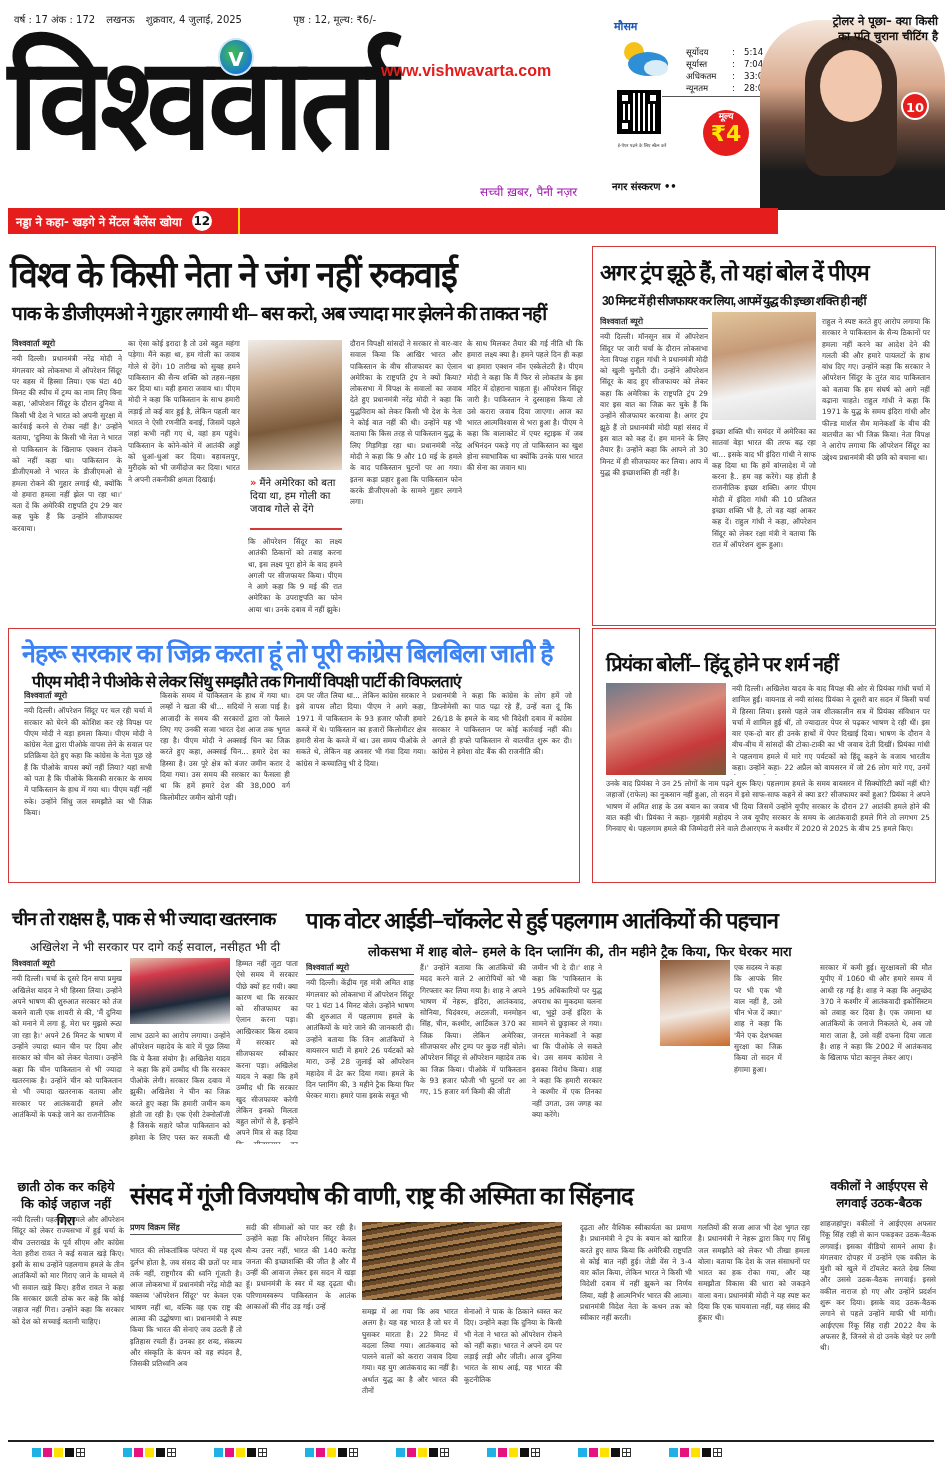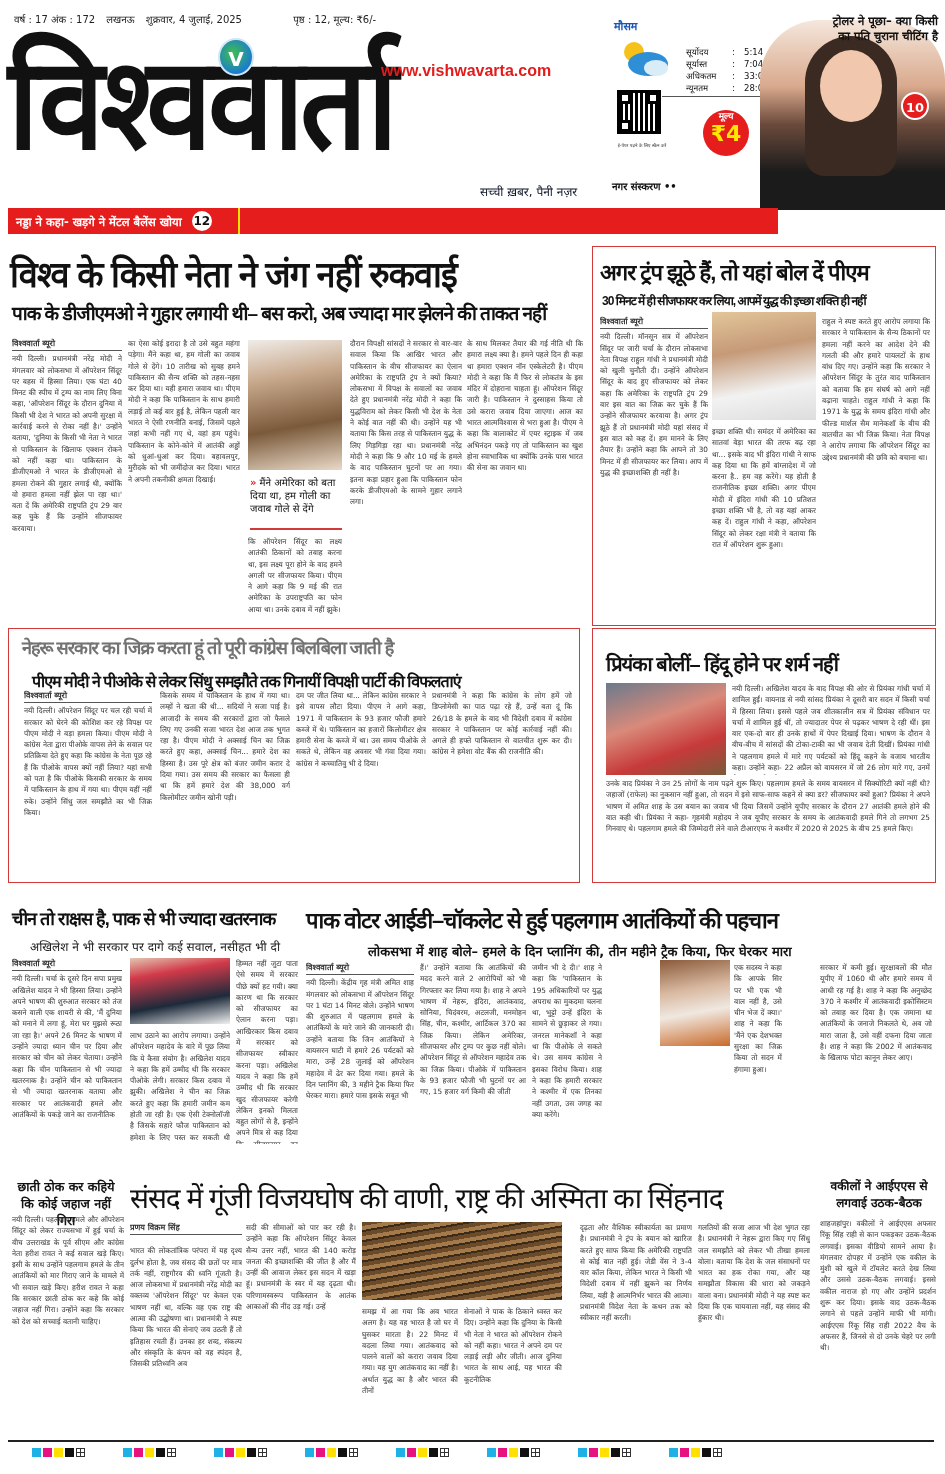--- a/index.html
+++ b/index.html
@@ -3,21 +3,21 @@
 <meta charset="utf-8">
 <style>
 *{box-sizing:border-box;margin:0;padding:0}
 body{width:945px;height:1474px;background:#fff;font-family:"DejaVu Sans","Liberation Sans",sans-serif;color:#111;position:relative;overflow:hidden}
 .abs{position:absolute}
 .meta{left:14px;top:12px;font-size:10px;color:#222;white-space:nowrap}
 .meta span{margin-right:8px}
 .masthead{left:8px;top:40px;font-family:"DejaVu Serif",serif;font-weight:900;font-size:118px;line-height:1;letter-spacing:-4px;color:#111;transform:scaleY(1.08);transform-origin:top left}
 .globe{left:218px;top:38px;width:36px;height:38px;border-radius:50%;background:radial-gradient(circle at 40% 40%,#3fbf4a,#1b7bd0 70%);color:#fff;font-weight:bold;font-size:20px;text-align:center;line-height:38px;border:2px solid #cfe6f7}
 .url{left:381px;top:62px;color:#e41b1b;font-weight:bold;font-size:16px;font-family:"Liberation Sans",sans-serif}
-.tagline{left:480px;top:183px;font-size:12px;color:#0f172a}
+.tagline{left:480px;top:183px;font-size:12px;color:#a21caf}
 .weather{left:614px;top:18px;width:148px}
 .weather .wt{color:#1a56b5;font-weight:bold;font-size:11px}
 .weather .cloud{position:absolute;left:2px;top:20px;width:54px;height:40px}
 .wx-rows{position:absolute;left:72px;top:28px;font-size:8.5px;line-height:12px}
 .wx-rows div{display:flex}
 .wx-rows .k{width:46px}
 .wx-rows .s{width:12px}
 .wline{position:absolute;left:22px;top:78px;width:126px;border-top:1px solid #555}
 .qr{left:617px;top:90px;width:44px;height:44px;background:
 repeating-linear-gradient(90deg,#000 0 3px,#fff 3px 5px),#000;border:3px solid #000;outline:1px solid #fff}
@@ -43,21 +43,21 @@
 .rbox{left:592px;top:246px;width:344px;height:380px}
 .rbox-hl{left:600px;top:256px;font-size:22px}
 .rbox-sub{left:602px;top:292px;font-size:12px;font-weight:bold}
 .col{font-size:7.3px;line-height:11.3px;color:#333;text-align:justify;overflow:hidden}
 .byline{font-size:8px;font-weight:bold;border-bottom:1px solid #555;margin-bottom:2px;padding-bottom:1px}
 .photo{background:linear-gradient(160deg,#8a6a4c,#cbb39a 40%,#7a5a3c);overflow:hidden}
 .cap{font-size:10px;line-height:13px;color:#111}
 .cap .chev{color:#e51d1d;font-weight:bold;margin-right:3px}
 .capline{border-bottom:2px solid #d23a3a}
 .nbox{left:8px;top:628px;width:572px;height:255px}
-.nbox-hl{left:22px;top:635px;font-size:18px;color:#737373}
+.nbox-hl{left:22px;top:635px;font-size:25px;color:#3b82f6}
 .nbox-sub{left:32px;top:670px;font-size:16px}
 .pbox{left:592px;top:628px;width:344px;height:255px}
 .pbox-hl{left:606px;top:650px;font-size:20px}
 .sep{height:1px;background:#222}
 .reg{display:flex;gap:38px;left:32px;top:1448px}
 .reg .g{display:flex;gap:2px;align-items:center}
 .reg .g span{width:9px;height:9px;display:block}
 .reg .g .x{border:1px solid #333;background:linear-gradient(#333,#333) center/100% 1px no-repeat,linear-gradient(#333,#333) center/1px 100% no-repeat}
 </style>
 </head>
@@ -229,21 +229,21 @@
     <div>सरकार में कमी हुई। सुरक्षाबलों की मौत यूपीए में 1060 थी और हमारे समय में आधी रह गई है। शाह ने कहा कि अनुच्छेद 370 ने कश्मीर में आतंकवादी इकोसिस्टम को तबाह कर दिया है। एक जमाना था आतंकियों के जनाजे निकलते थे, अब जो मारा जाता है, उसे वहीं दफना दिया जाता है। शाह ने कहा कि 2002 में आतंकवाद के खिलाफ पोटा कानून लेकर आए।</div>
   </div>
 
 <div class="abs sep" style="left:8px;top:1150px;width:926px;background:#fff"></div>
 
 <div class="abs" style="left:10px;top:1178px;width:112px;font-size:12.5px;line-height:17px;text-align:center;font-weight:600">छाती ठोक कर कहिये कि कोई जहाज नहीं गिरा</div>
 <div class="abs col" style="left:12px;top:1214px;width:112px;height:200px">
     <div>नयी दिल्ली। पहलगाम हमले और ऑपरेशन सिंदूर को लेकर राज्यसभा में हुई चर्चा के बीच उत्तराखंड के पूर्व सीएम और कांग्रेस नेता हरीश रावत ने कई सवाल खड़े किए। इसी के साथ उन्होंने पहलगाम हमले के तीन आतंकियों को मार गिराए जाने के मामले में भी सवाल खड़े किए। हरीश रावत ने कहा कि सरकार छाती ठोक कर कहे कि कोई जहाज नहीं गिरा। उन्होंने कहा कि सरकार को देश को सच्चाई बतानी चाहिए।</div>
   </div>
 
-<div class="abs h1" style="left:130px;top:1178px;font-size:28px;font-weight:normal">संसद में गूंजी विजयघोष की वाणी, राष्ट्र की अस्मिता का सिंहनाद</div>
+<div class="abs h1" style="left:130px;top:1178px;font-size:24px;font-weight:bold">संसद में गूंजी विजयघोष की वाणी, राष्ट्र की अस्मिता का सिंहनाद</div>
 <div class="abs col" style="left:130px;top:1222px;width:112px;height:196px">
   <div class="byline" style="margin-bottom:10px">प्रणय विक्रम सिंह</div>
   <div>भारत की लोकतांत्रिक परंपरा में यह दृश्य दुर्लभ होता है, जब संसद की छतों पर मात्र तर्क नहीं, राष्ट्रगौरव की ध्वनि गूंजती है। आज लोकसभा में प्रधानमंत्री नरेंद्र मोदी का वक्तव्य 'ऑपरेशन सिंदूर' पर केवल एक भाषण नहीं था, बल्कि वह एक राष्ट्र की आत्मा की उद्घोषणा था। प्रधानमंत्री ने स्पष्ट किया कि भारत की सेनाएं जब उठती हैं तो इतिहास रचती हैं। उनका हर शब्द, संकल्प और संस्कृति के कंपन को वह स्पंदन है, जिसकी प्रतिध्वनि अब</div>
 </div>
 <div class="abs col" style="left:246px;top:1222px;width:110px;height:196px">
     <div>सदी की सीमाओं को पार कर रही है। उन्होंने कहा कि ऑपरेशन सिंदूर केवल सैन्य उत्तर नहीं, भारत की 140 करोड़ जनता की इच्छाशक्ति की जीत है और मैं उन्हीं की आवाज लेकर इस सदन में खड़ा हूं। प्रधानमंत्री के स्वर में यह दृढ़ता थी। परिणामस्वरूप पाकिस्तान के आतंक आकाओं की नींद उड़ गई। उन्हें</div>
   </div>
 <div class="abs photo" style="left:362px;top:1222px;width:200px;height:78px;background:repeating-linear-gradient(170deg,#6b4a2a 0 4px,#a57a4a 4px 8px,#3a2a1a 8px 10px)"></div>
 <div class="abs col" style="left:362px;top:1306px;width:96px;height:112px">
     <div>समझ में आ गया कि अब भारत अलग है। यह वह भारत है जो घर में घुसकर मारता है। 22 मिनट में बदला लिया गया। आतंकवाद को पालने वालों को करारा जवाब दिया गया। यह युग आतंकवाद का नहीं है। अर्थात युद्ध का है और भारत की तीनों</div>

